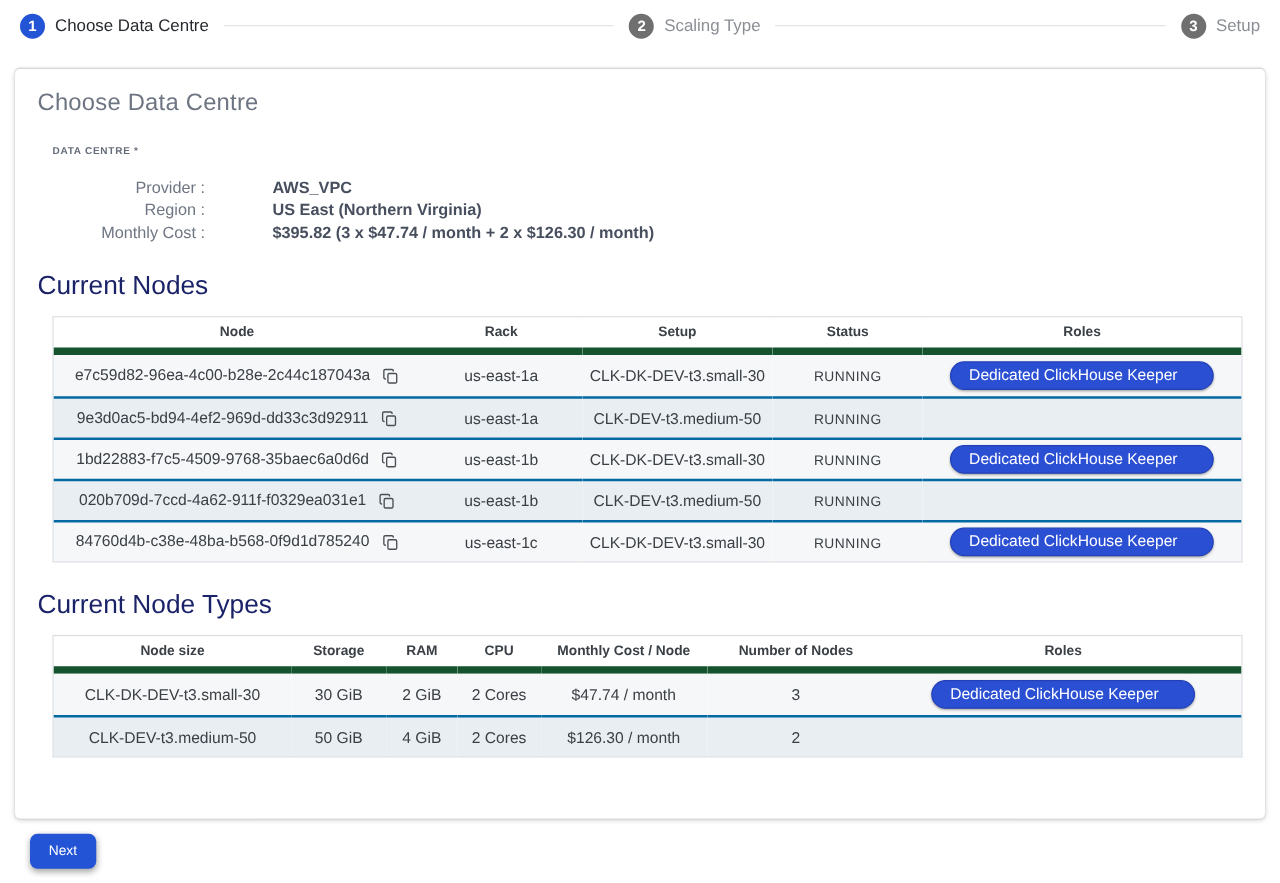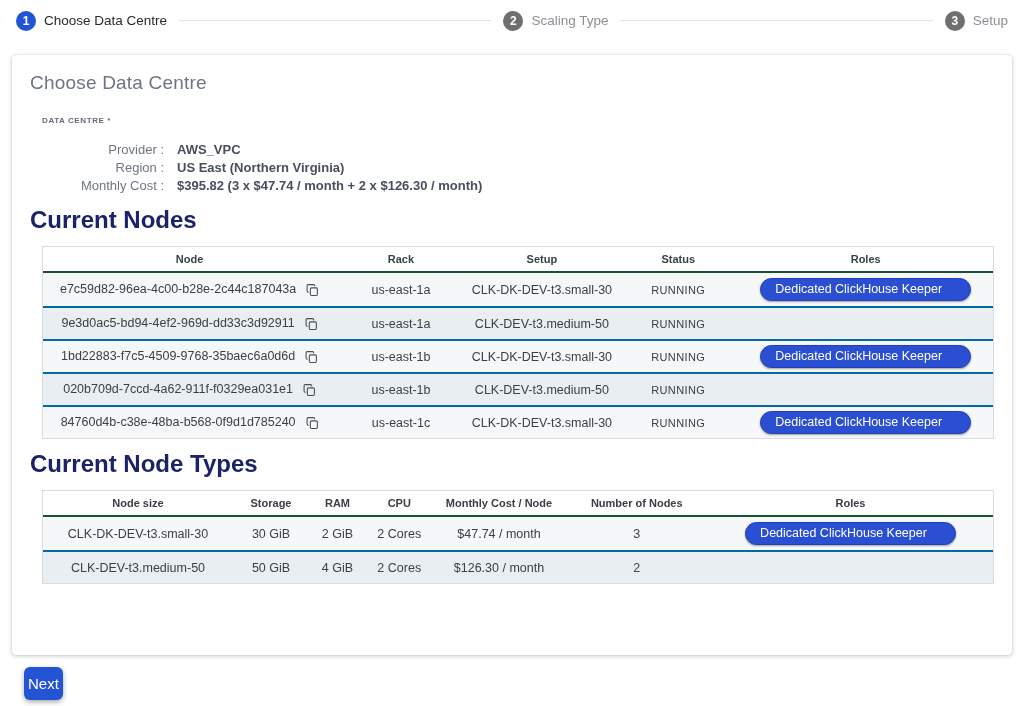--- a/index.html
+++ b/index.html
@@ -68,41 +68,41 @@
     cursor: pointer;
   }
   .caret {
     width: 0; height: 0;
     border-left: 4px solid transparent;
     border-right: 4px solid transparent;
     border-top: 5px solid #5f6368;
   }
   
   .details { margin-top: 16px; }
-  .detail-row { display: flex; font-size: 13px; line-height: 18px; }
+  .detail-row { display: flex; font-size: 13px; line-height: 18px; gap: 41px; }
   .detail-label { width: 134px; text-align: right; color: #6f7683; flex: none; }
   .detail-value { margin-left: 13px; font-weight: bold; color: #474e5d; }
   
   .section-heading {
-    font-size: 24px; font-weight: bold;
+    font-size: 21px; font-weight: normal;
     color: var(--heading-navy);
-    margin: 11px 0 12px 0;
+    margin: 22px 0 12px 0;
   }
   table.data-table {
     width: calc(100% - 12px);
     margin-left: 12px;
     border-collapse: separate; border-spacing: 0;
     border: 1px solid #d8dbe0;
     background: #fff;
   }
   .data-table thead th {
     background: #fff;
     font-size: 11px; font-weight: bold; color: #3b4046;
     padding: 6px 4px;
-    border-bottom: 2px solid #14532d;
+    border-bottom: 6px solid #14532d;
     text-align: center;
   }
   .data-table tbody td {
     font-size: 12.5px; color: #3b4046;
     text-align: center;
     height: 33px; padding: 0 6px;
     white-space: nowrap;
   }
   .data-table tbody tr.odd td  { background: var(--row-odd); }
   .data-table tbody tr.even td { background: var(--row-even); }
@@ -125,22 +125,22 @@
     box-shadow: 0 1px 2px rgba(0,0,0,.35);
     cursor: pointer;
     white-space: nowrap;
   }
   
   .next-btn {
     margin: 12px 0 0 24px;
     background: var(--active-step);
     color: #fff; border: none;
     border-radius: 6px;
-    font-size: 15px; font-family: inherit;
-    padding: 8px 4px;
+    font-size: 11px; font-family: inherit;
+    padding: 8px 15px;
     box-shadow: 0 2px 5px rgba(0,0,0,.35);
     cursor: pointer;
   }
 </style>
 </head>
 <body>
 
 
 
 

